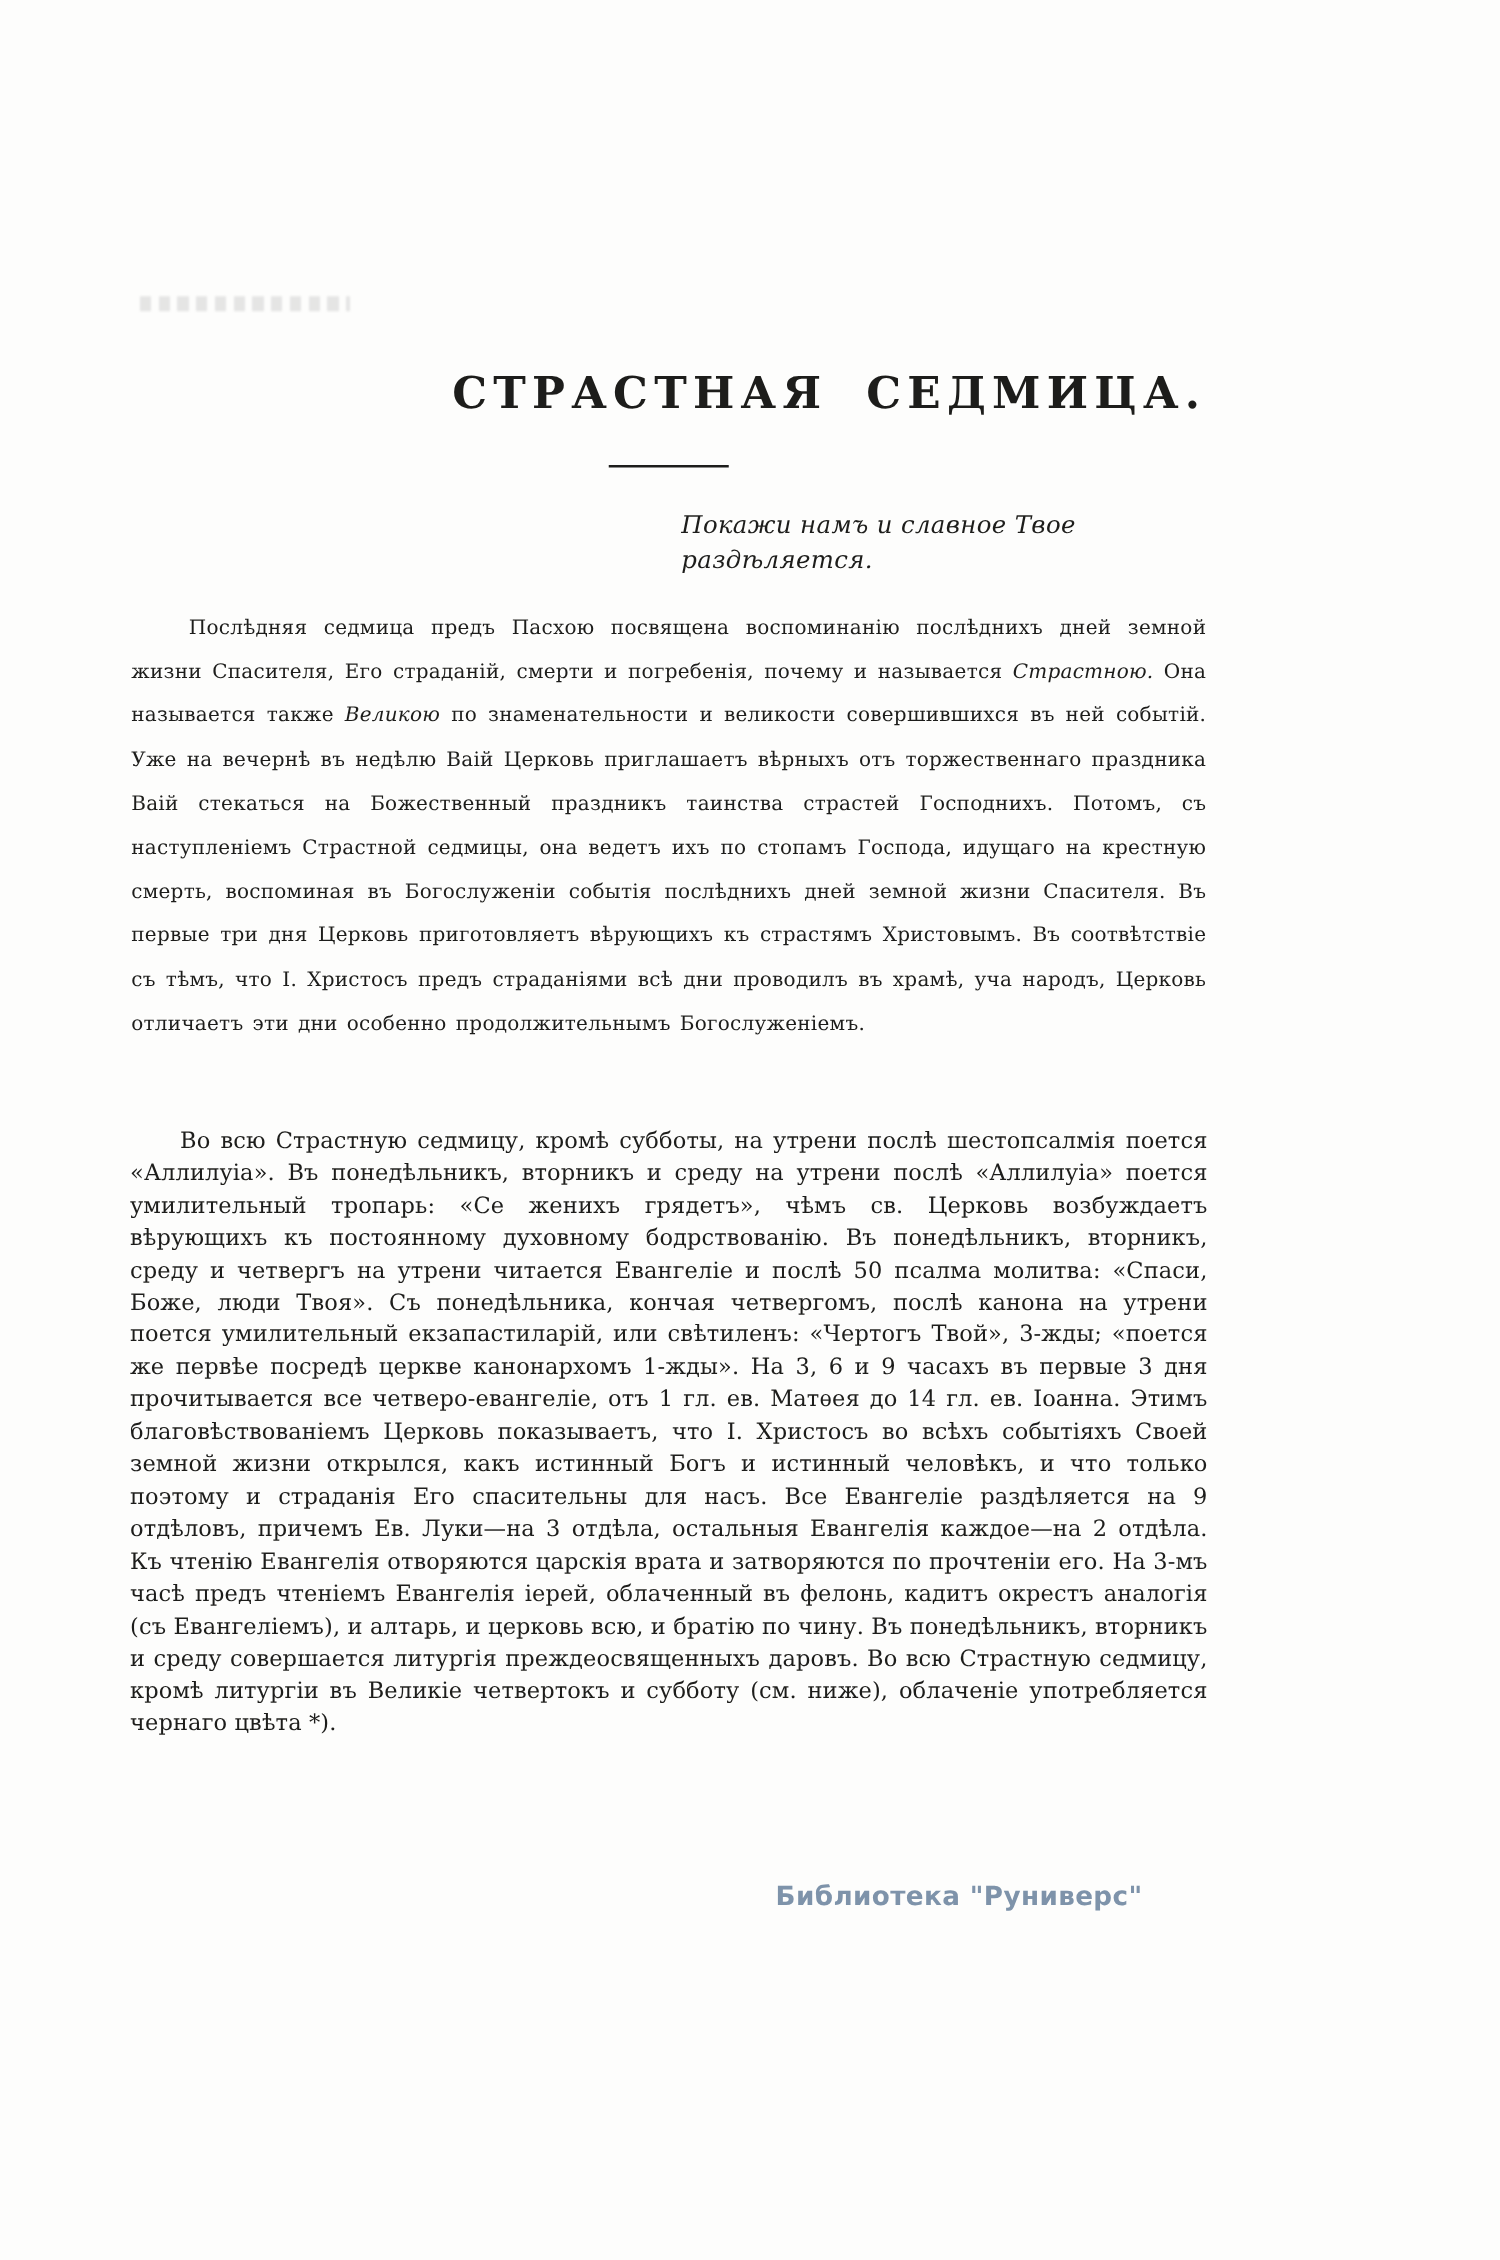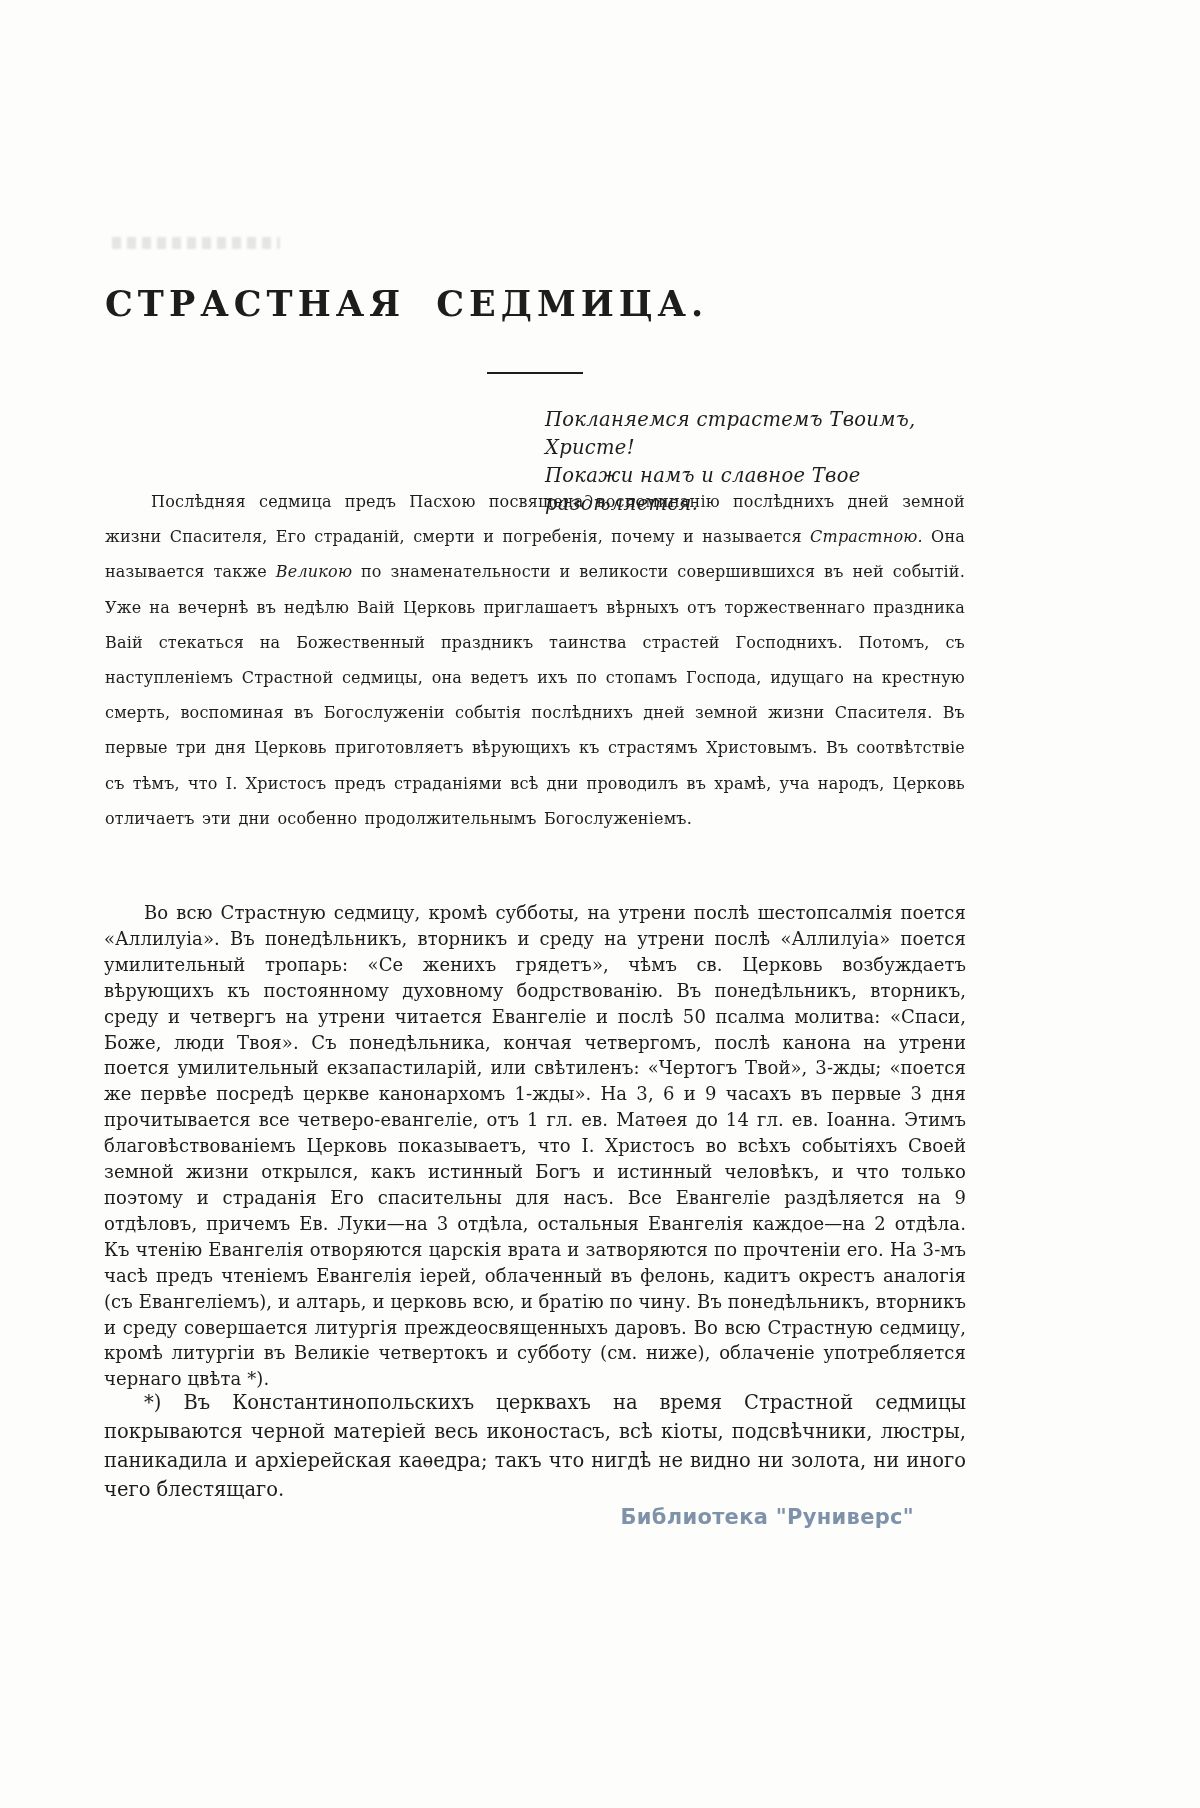--- a/index.html
+++ b/index.html
@@ -16,22 +16,22 @@
     color:var(--color-ink);
     font-family:"DejaVu Serif","Liberation Serif",serif;
     overflow:hidden;
   }
   .scan-artifact{
     position:absolute;left:112px;top:237px;width:168px;height:12px;
     background:repeating-linear-gradient(90deg,#b9b9b9 0 9px,transparent 9px 15px);
     opacity:.35;filter:blur(1px);
   }
   .page-title{
-    position:absolute;left:105px;top:283px;width:860px;margin:0;
-    text-align:left;
+    position:absolute;left:105px;top:294px;width:860px;margin:0;
+    text-align:right;
     font-size:35px;font-weight:700;letter-spacing:5px;word-spacing:14px;
     color:var(--color-ink);
   }
   .title-divider{
     position:absolute;left:487px;top:372px;width:96px;height:2px;
     background:var(--color-ink);
   }
   .epigraph{
     position:absolute;left:545px;top:406px;width:430px;
     font-style:italic;font-size:19.5px;line-height:28px;
@@ -68,25 +68,23 @@
 
 <div class="page">
 
   <div class="scan-artifact"></div>
 
   <h1 class="page-title">СТРАСТНАЯ СЕДМИЦА.</h1>
 
   <div class="title-divider"></div>
 
   <div class="epigraph">
-    <div>Покланяемся страстемъ Твоимъ, Христе!</div>
     <div>Покажи намъ и славное Твое раздѣляется.</div>
   </div>
 
   <p class="lead-paragraph"><span>Послѣдняя седмица предъ Пасхою посвящена воспоминанію послѣднихъ дней земной жизни Спасителя, Его страданій, смерти и погребенія, почему и называется </span><em>Страстною.</em><span> Она называется также </span><em>Великою</em><span> по знаменательности и великости совершившихся въ ней событій. Уже на вечернѣ въ недѣлю Ваій Церковь приглашаетъ вѣрныхъ отъ торжественнаго праздника Ваій стекаться на Божественный праздникъ таинства страстей Господнихъ. Потомъ, съ наступленіемъ Страстной седмицы, она ведетъ ихъ по стопамъ Господа, идущаго на крестную смерть, воспоминая въ Богослуженіи событія послѣднихъ дней земной жизни Спасителя. Въ первые три дня Церковь приготовляетъ вѣрующихъ къ страстямъ Христовымъ. Въ соотвѣтствіе съ тѣмъ, что І. Христосъ предъ страданіями всѣ дни проводилъ въ храмѣ, уча народъ, Церковь отличаетъ эти дни особенно продолжительнымъ Богослуженіемъ.</span></p>
 
   <p class="rubric-paragraph">Во всю Страстную седмицу, кромѣ субботы, на утрени послѣ шестопсалмія поется «Аллилуіа». Въ понедѣльникъ, вторникъ и среду на утрени послѣ «Аллилуіа» поется умилительный тропарь: «Се женихъ грядетъ», чѣмъ св. Церковь возбуждаетъ вѣрующихъ къ постоянному духовному бодрствованію. Въ понедѣльникъ, вторникъ, среду и четвергъ на утрени читается Евангеліе и послѣ 50 псалма молитва: «Спаси, Боже, люди Твоя». Съ понедѣльника, кончая четвергомъ, послѣ канона на утрени поется умилительный екзапастиларій, или свѣтиленъ: «Чертогъ Твой», 3-жды; «поется же первѣе посредѣ церкве канонархомъ 1-жды». На 3, 6 и 9 часахъ въ первые 3 дня прочитывается все четверо-евангеліе, отъ 1 гл. ев. Матѳея до 14 гл. ев. Іоанна. Этимъ благовѣствованіемъ Церковь показываетъ, что І. Христосъ во всѣхъ событіяхъ Своей земной жизни открылся, какъ истинный Богъ и истинный человѣкъ, и что только поэтому и страданія Его спасительны для насъ. Все Евангеліе раздѣляется на 9 отдѣловъ, причемъ Ев. Луки—на 3 отдѣла, остальныя Евангелія каждое—на 2 отдѣла. Къ чтенію Евангелія отворяются царскія врата и затворяются по прочтеніи его. На 3-мъ часѣ предъ чтеніемъ Евангелія іерей, облаченный въ фелонь, кадитъ окрестъ аналогія (съ Евангеліемъ), и алтарь, и церковь всю, и братію по чину. Въ понедѣльникъ, вторникъ и среду совершается литургія преждеосвященныхъ даровъ. Во всю Страстную седмицу, кромѣ литургіи въ Великіе четвертокъ и субботу (см. ниже), облаченіе употребляется чернаго цвѣта *).</p>
 
-  <div class="footnote">*) Въ Константинопольскихъ церквахъ на время Страстной седмицы покрываются черной матеріей весь иконостасъ, всѣ кіоты, подсвѣчники, люстры, паникадила и архіерейская каѳедра; такъ что нигдѣ не видно ни золота, ни иного чего блестящаго.</div>
 
   <div class="watermark">Библиотека "Руниверс"</div>
 
 </div>
 
 </body></html>

